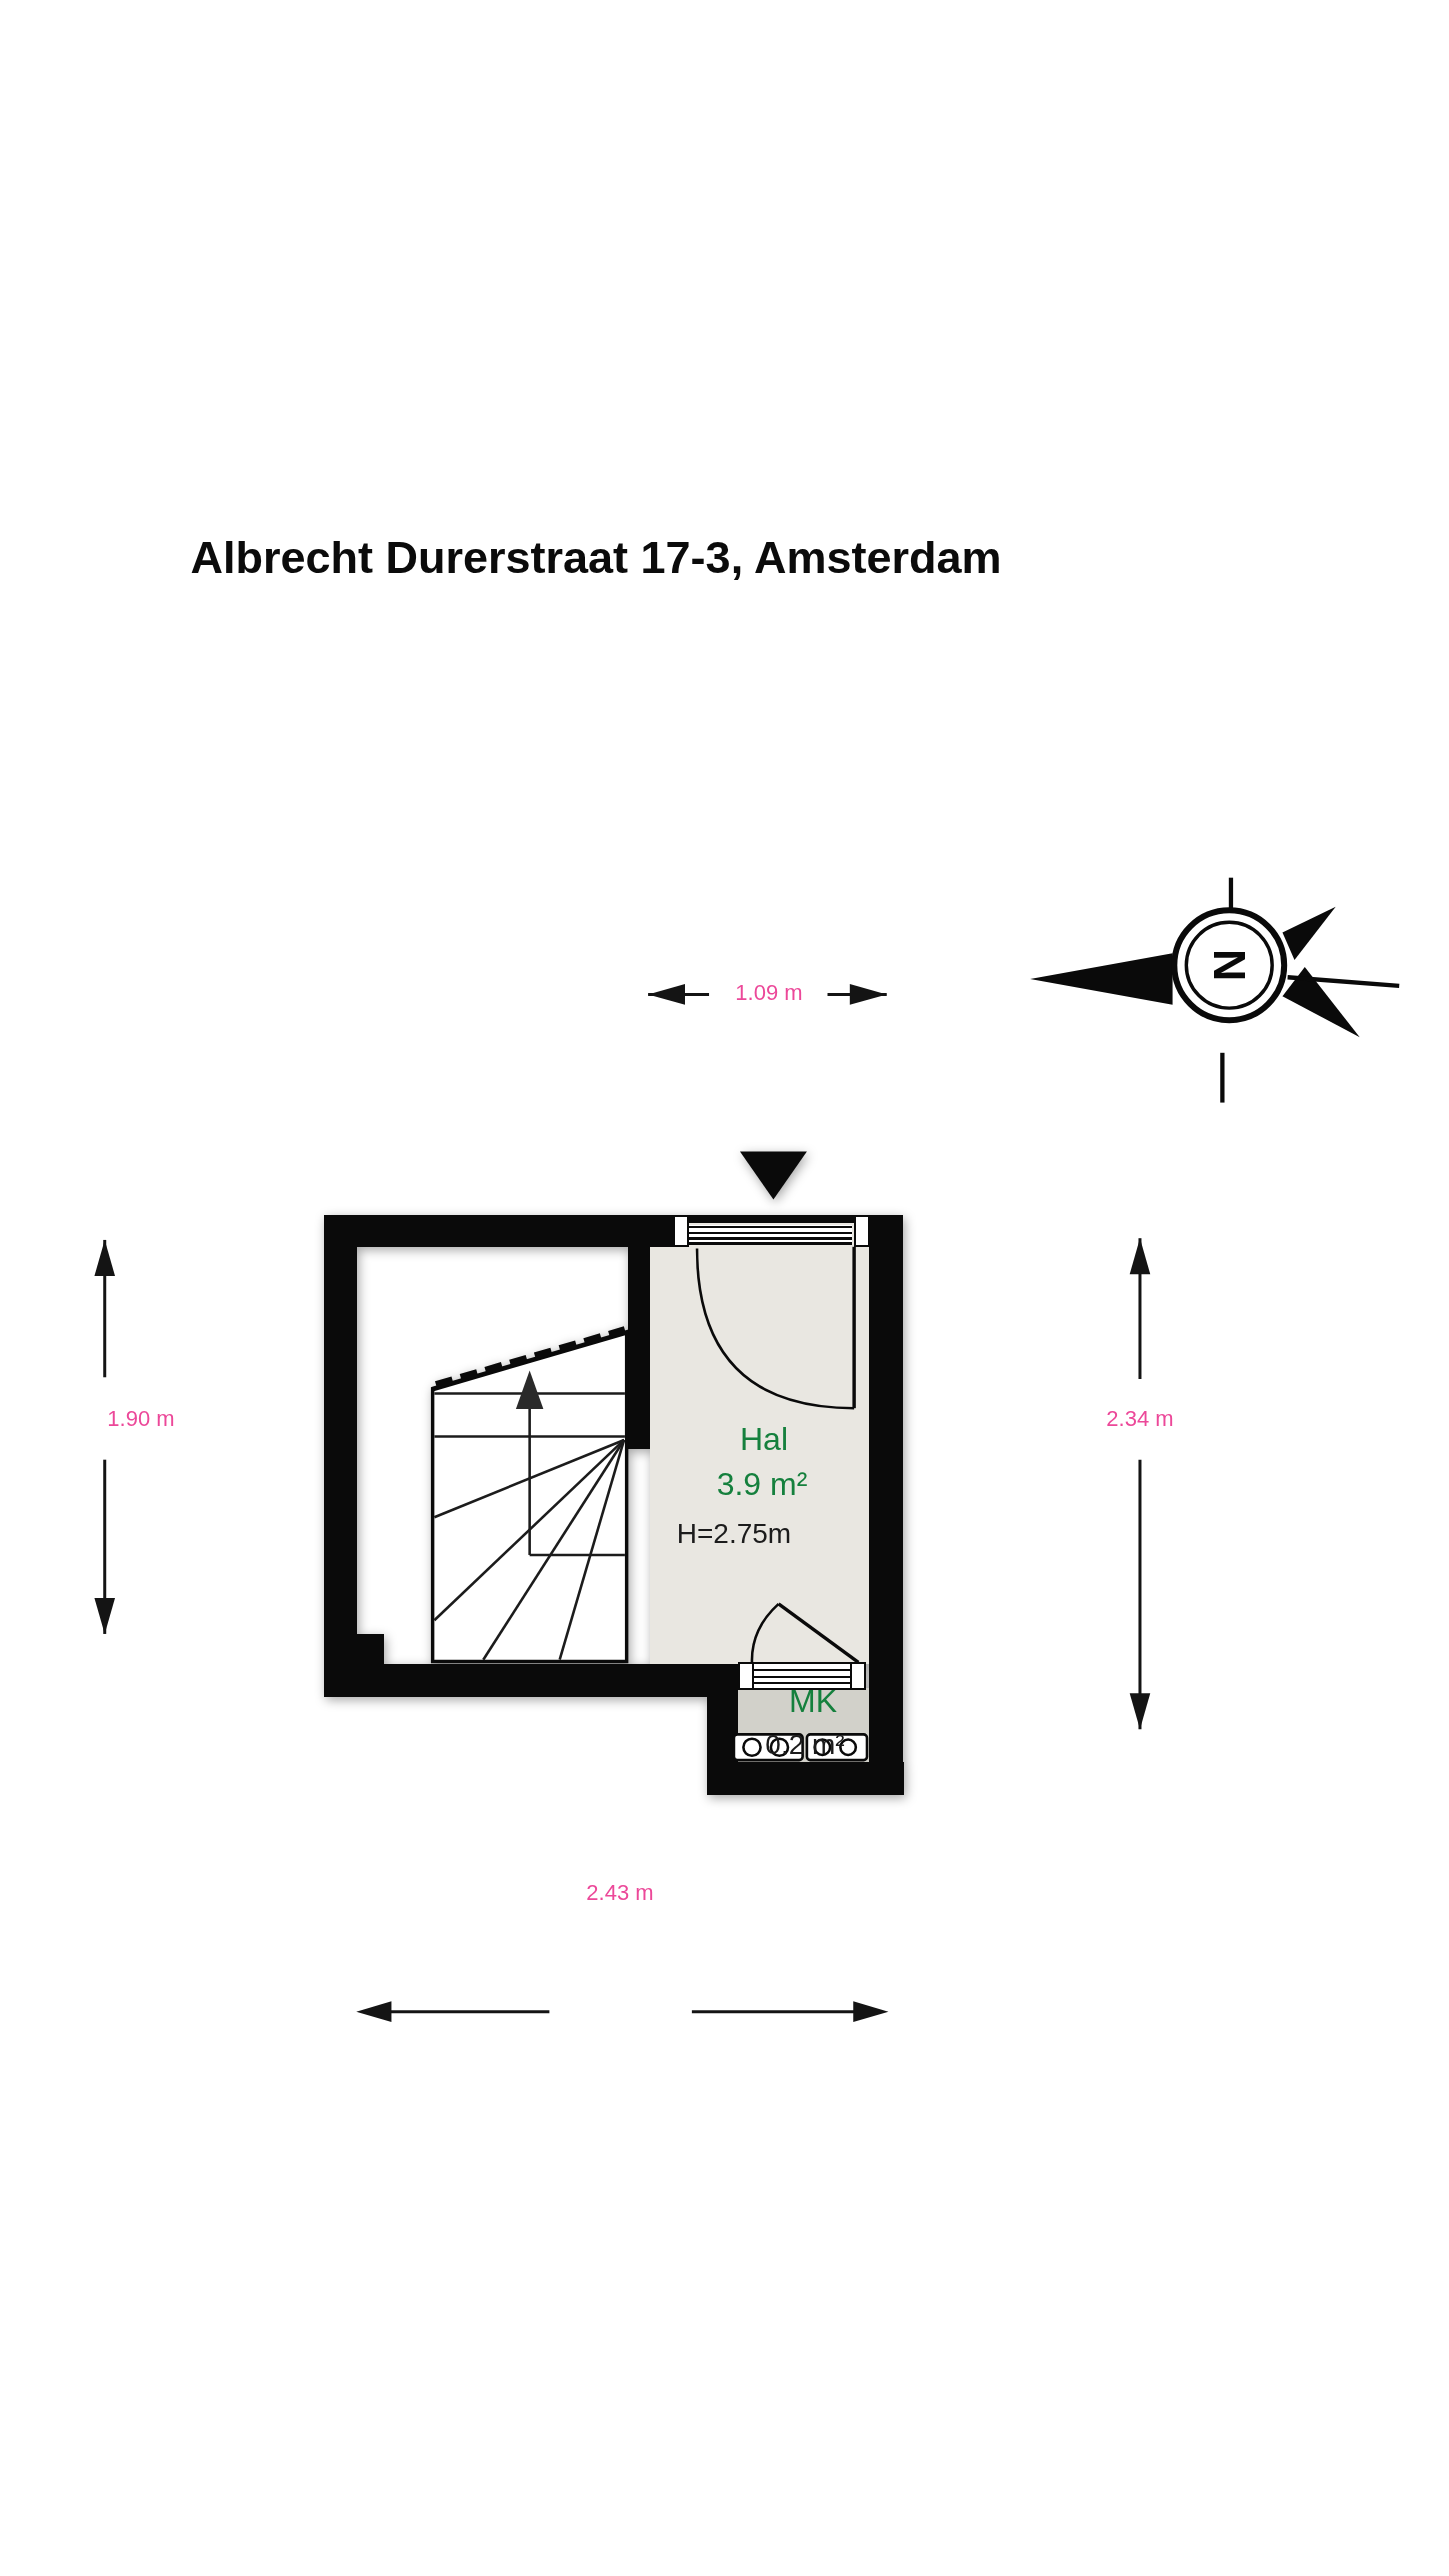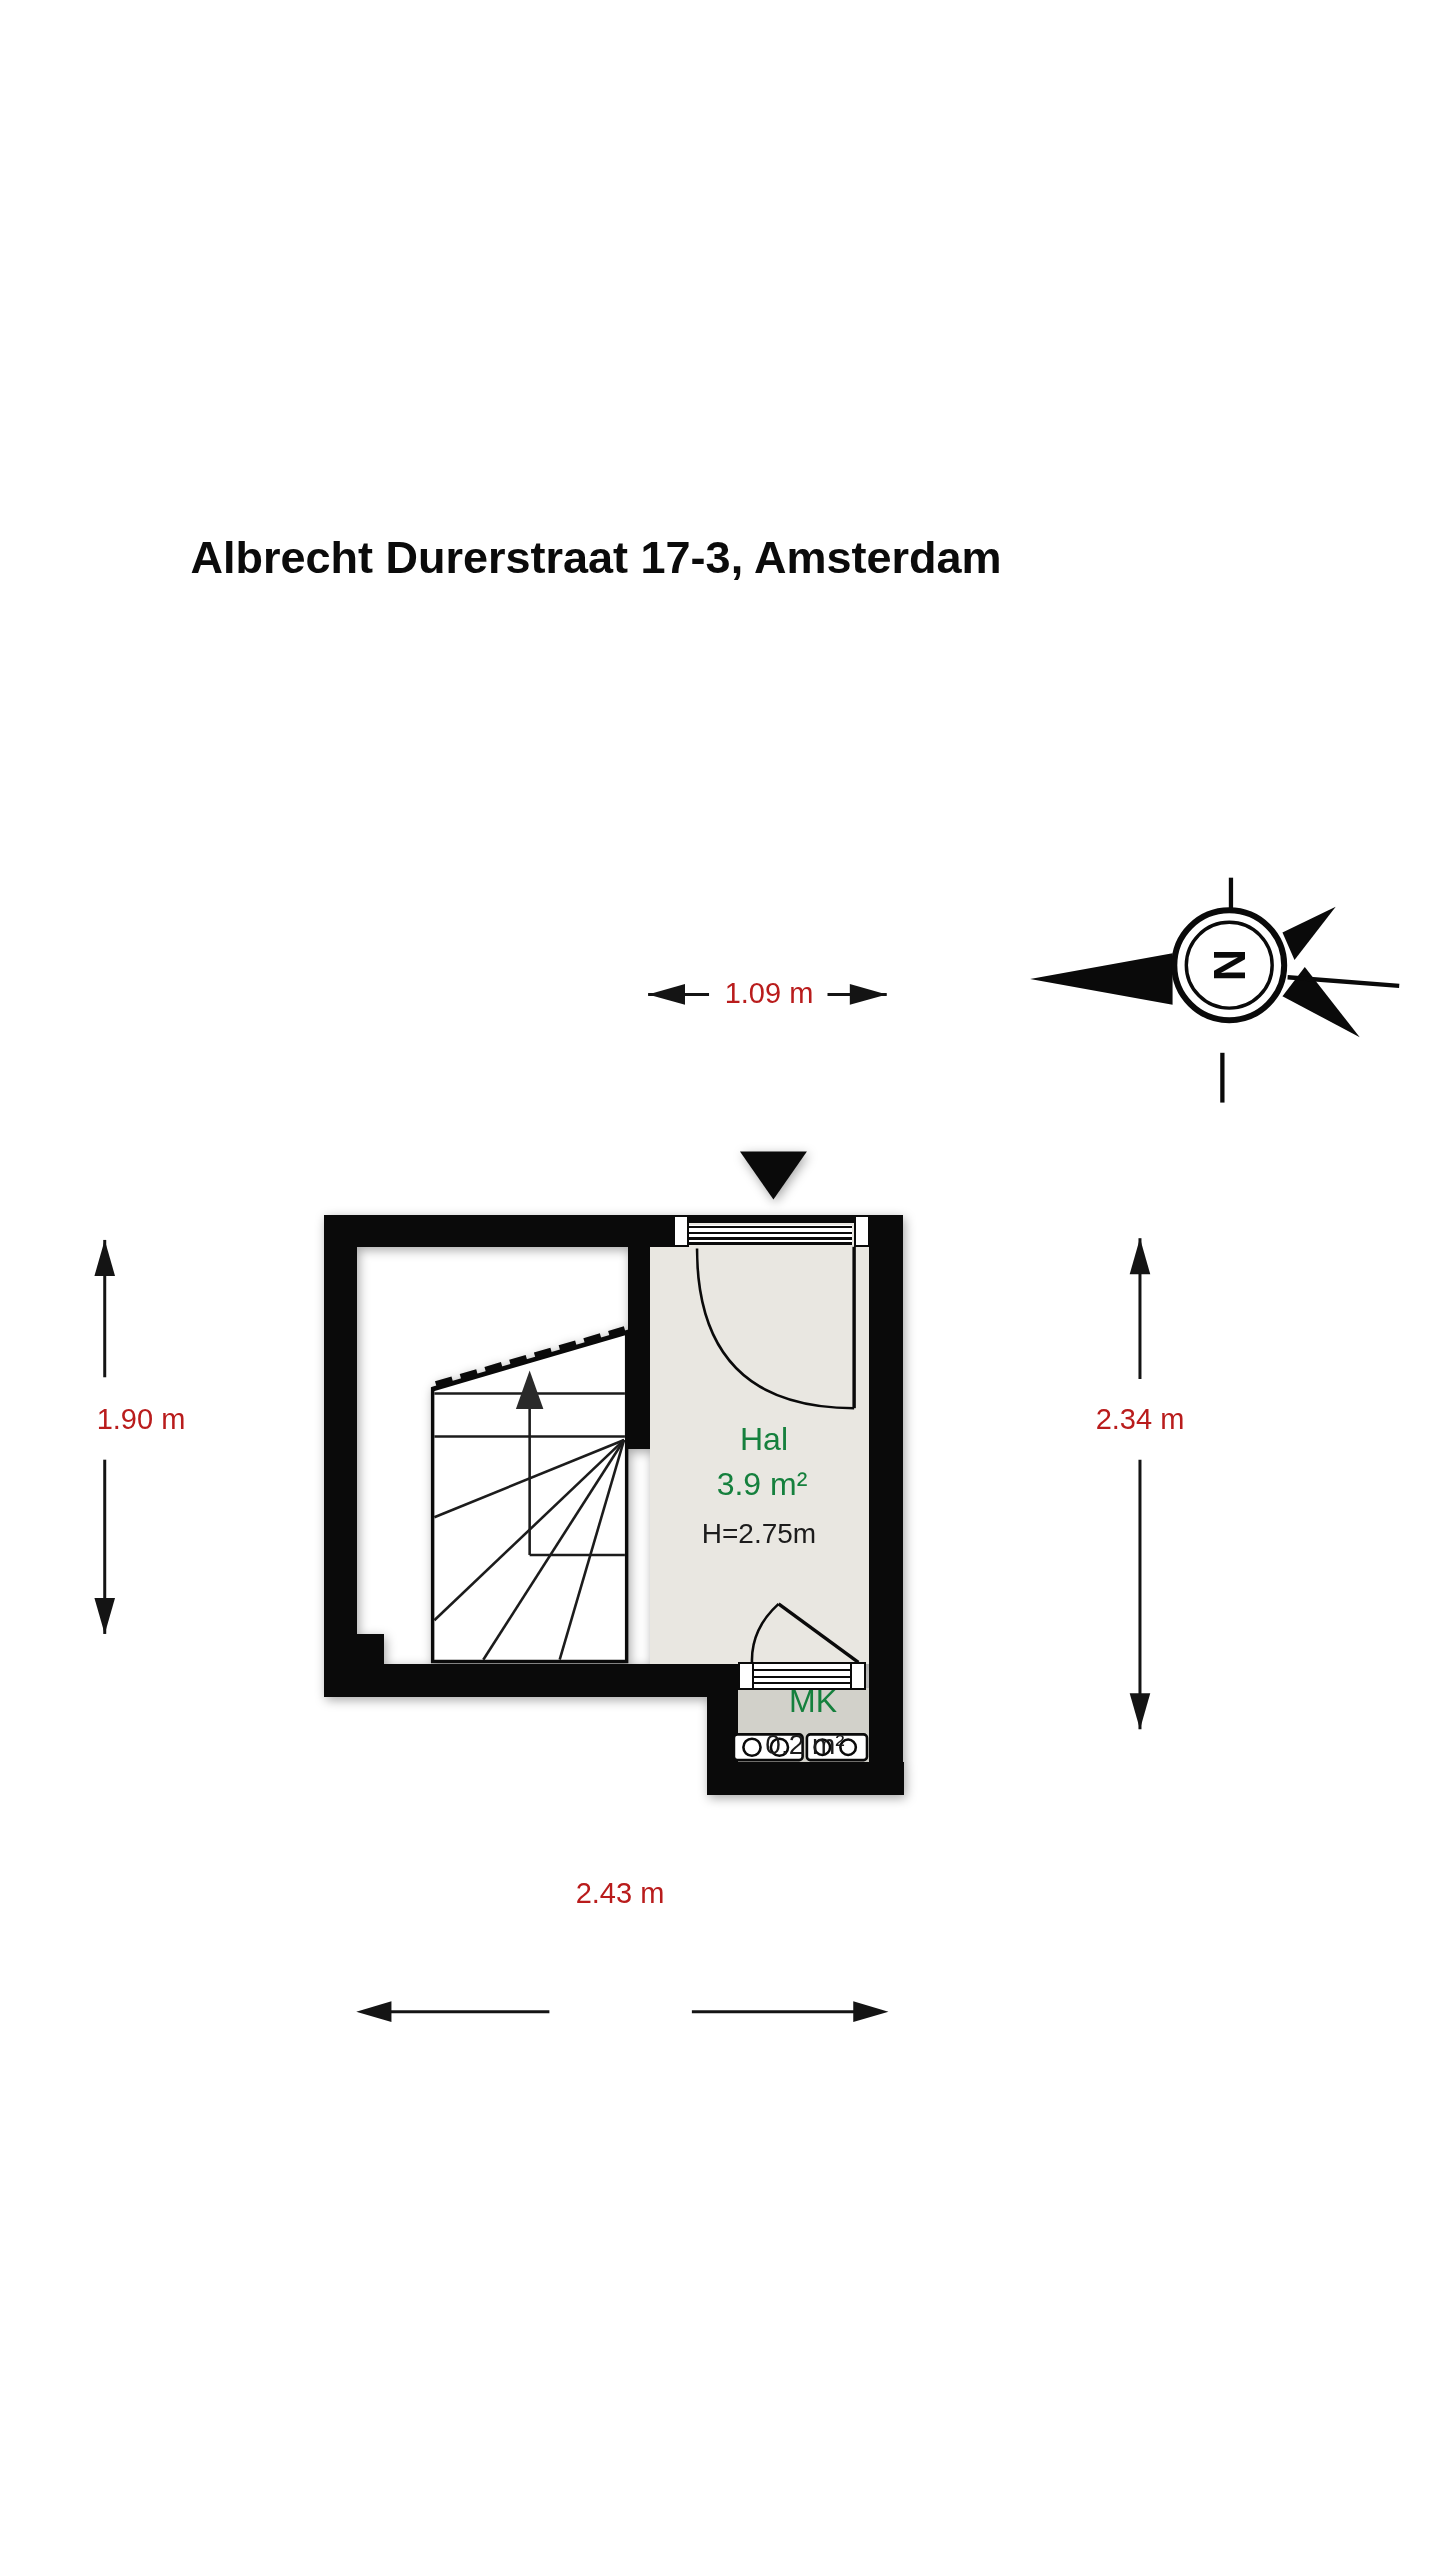--- a/index.html
+++ b/index.html
@@ -16,21 +16,21 @@
   .thr{position:absolute;background:#fff;}
   .thr-lines{left:689px;top:1225px;width:163px;height:20px;}
   .thr-lines .tl{position:absolute;left:0;width:100%;height:2.6px;background:#0a0a0a;}
   .mk-thr-lines{left:753px;top:1667px;width:97px;height:19px;}
   .mk-thr-lines .tl{position:absolute;left:0;width:100%;height:2.6px;background:#0a0a0a;}
   .post{position:absolute;background:#fff;border:2.6px solid #0a0a0a;box-sizing:border-box;}
   
   .lbl{position:absolute;transform:translate(-50%,-50%);white-space:nowrap;}
   .room-lbl{font-size:32px;color:#15803d;}
   .room-sub{font-size:28px;color:#1c1c1c;}
-  .dim-lbl{font-size:29px;color:#b91c1c;}
+  .dim-lbl{font-size:22px;color:#ec4899;}
   svg{position:absolute;left:0;top:0;}
   .nletter{font-family:"Liberation Sans","DejaVu Sans",sans-serif;font-weight:bold;font-size:52px;}
 </style>
 </head>
 <body>
 
 <div class="abs title-block">
   <div>Albrecht Durerstraat 17-3, Amsterdam</div>
 </div>
 
@@ -97,21 +97,21 @@
     <circle cx="876" cy="2035" r="10" fill="#ffffff" stroke="#0a0a0a" stroke-width="3"></circle>
     <circle cx="908" cy="2035" r="10" fill="#ffffff" stroke="#0a0a0a" stroke-width="3"></circle>
     <rect x="940" y="2020" width="70" height="30" rx="4" fill="#ffffff" stroke="#0a0a0a" stroke-width="3"></rect>
     <circle cx="958" cy="2035" r="9" fill="#ffffff" stroke="#0a0a0a" stroke-width="3"></circle>
     <circle cx="988" cy="2035" r="9" fill="#ffffff" stroke="#0a0a0a" stroke-width="3"></circle>
   </svg>
 </div>
 
 <div class="lbl room-lbl" style="left:764px;top:1439px;">Hal</div>
 <div class="lbl room-lbl" style="left:762px;top:1484px;">3.9 m²</div>
-<div class="lbl room-sub" style="left:759px;top:1534px;">H=2.75m</div>
+<div class="lbl room-sub" style="left:734px;top:1534px;">H=2.75m</div>
 <div class="lbl room-lbl" style="left:813px;top:1701px;">MK</div>
 <div class="lbl room-sub" style="left:805px;top:1745px;z-index:5;">0.2 m²</div>
 
 <svg width="1449" height="2576" viewBox="0 0 1688 3000">
 
   <line x1="755" y1="1158" x2="826" y2="1158" stroke="#141414" stroke-width="3.5"></line>
   <line x1="964" y1="1158" x2="1033" y2="1158" stroke="#141414" stroke-width="3.5"></line>
   <polygon points="755,1158 798,1146 798,1170" fill="#141414"></polygon>
   <polygon points="1033,1158 990,1146 990,1170" fill="#141414"></polygon>
 

